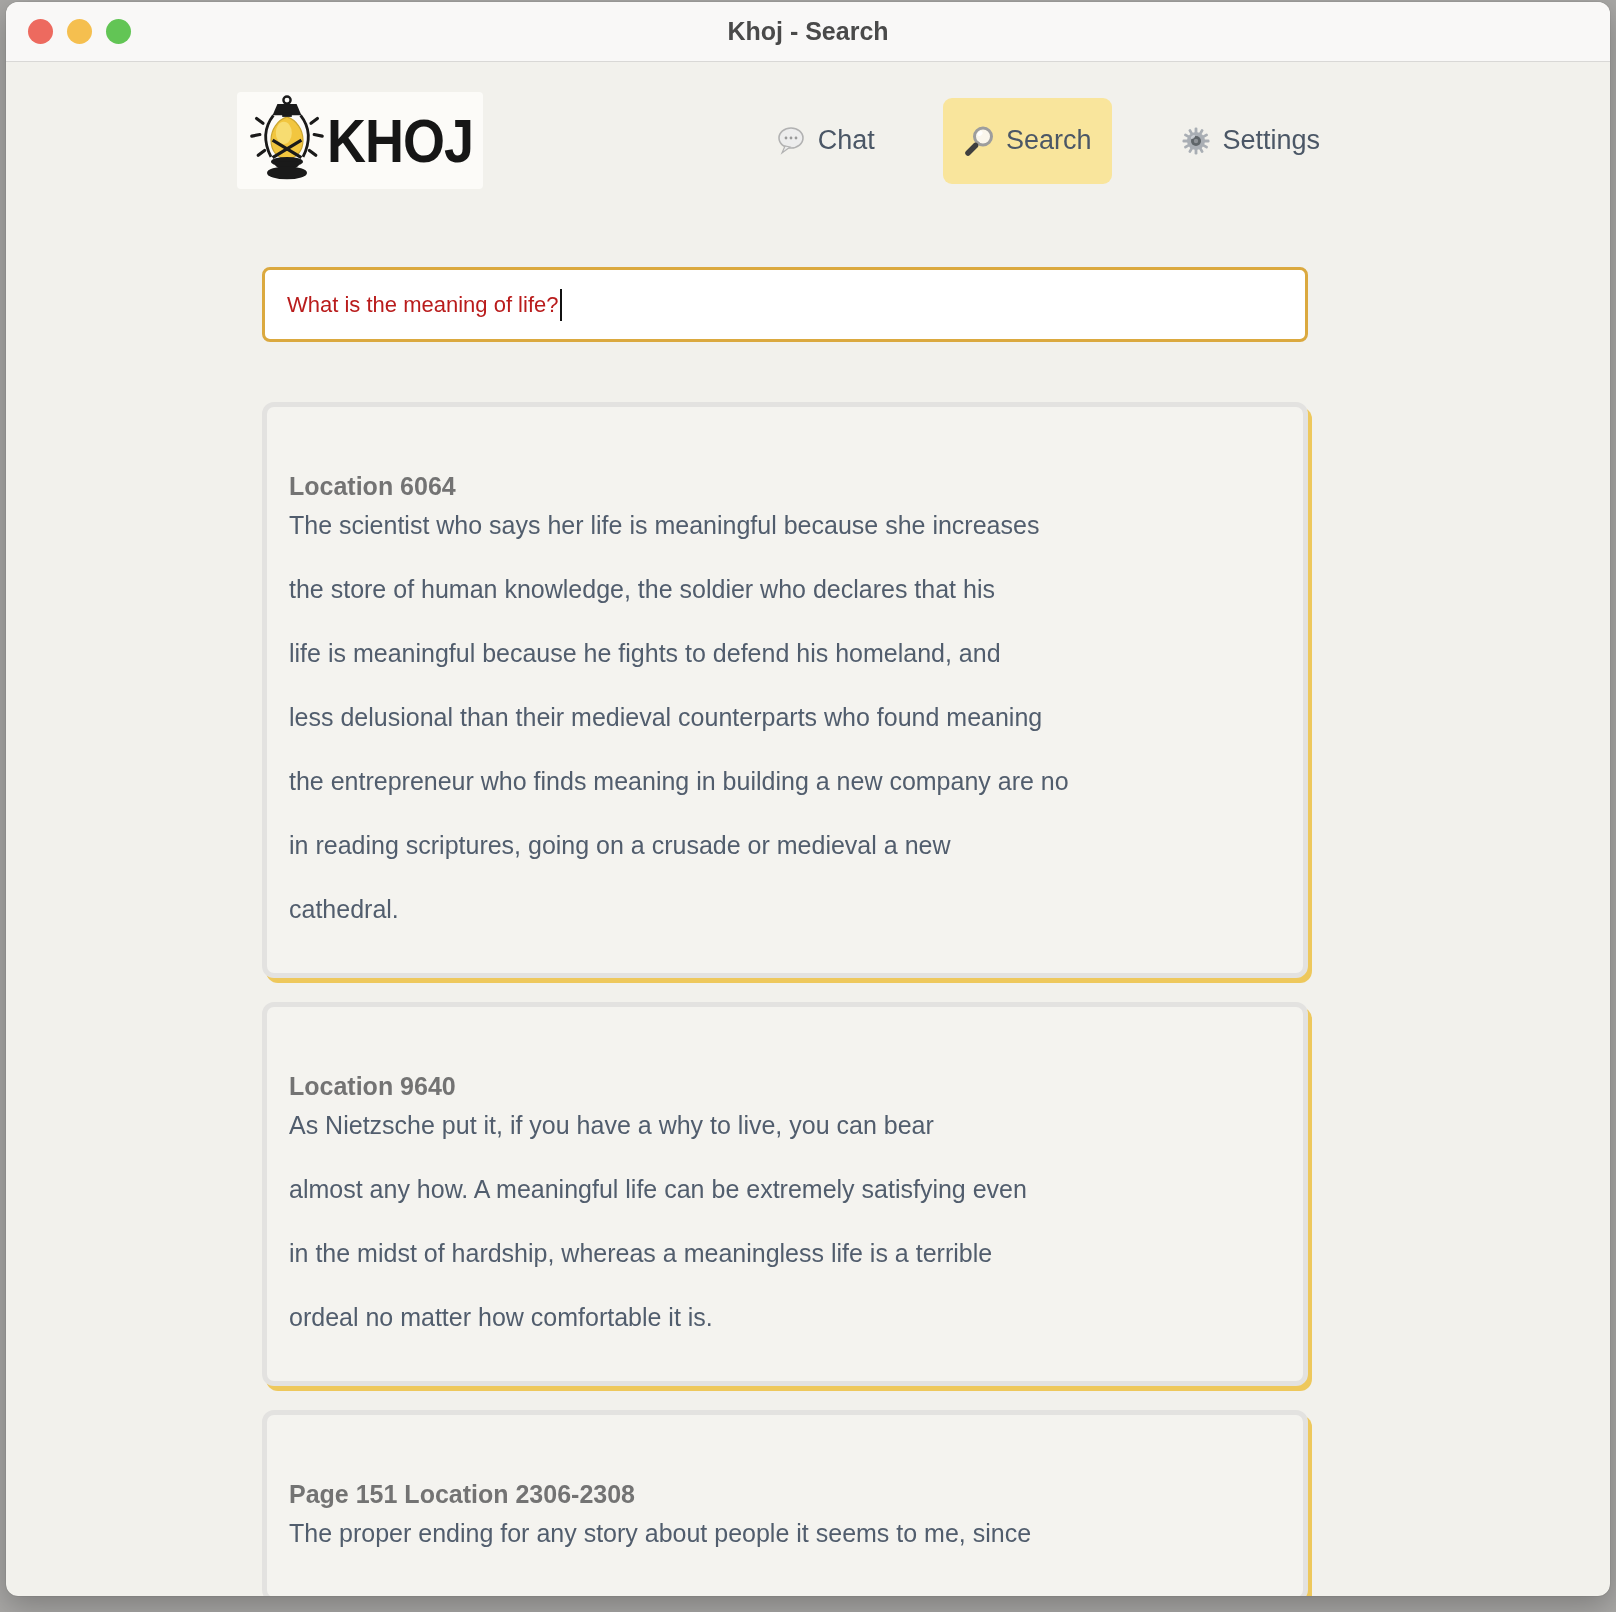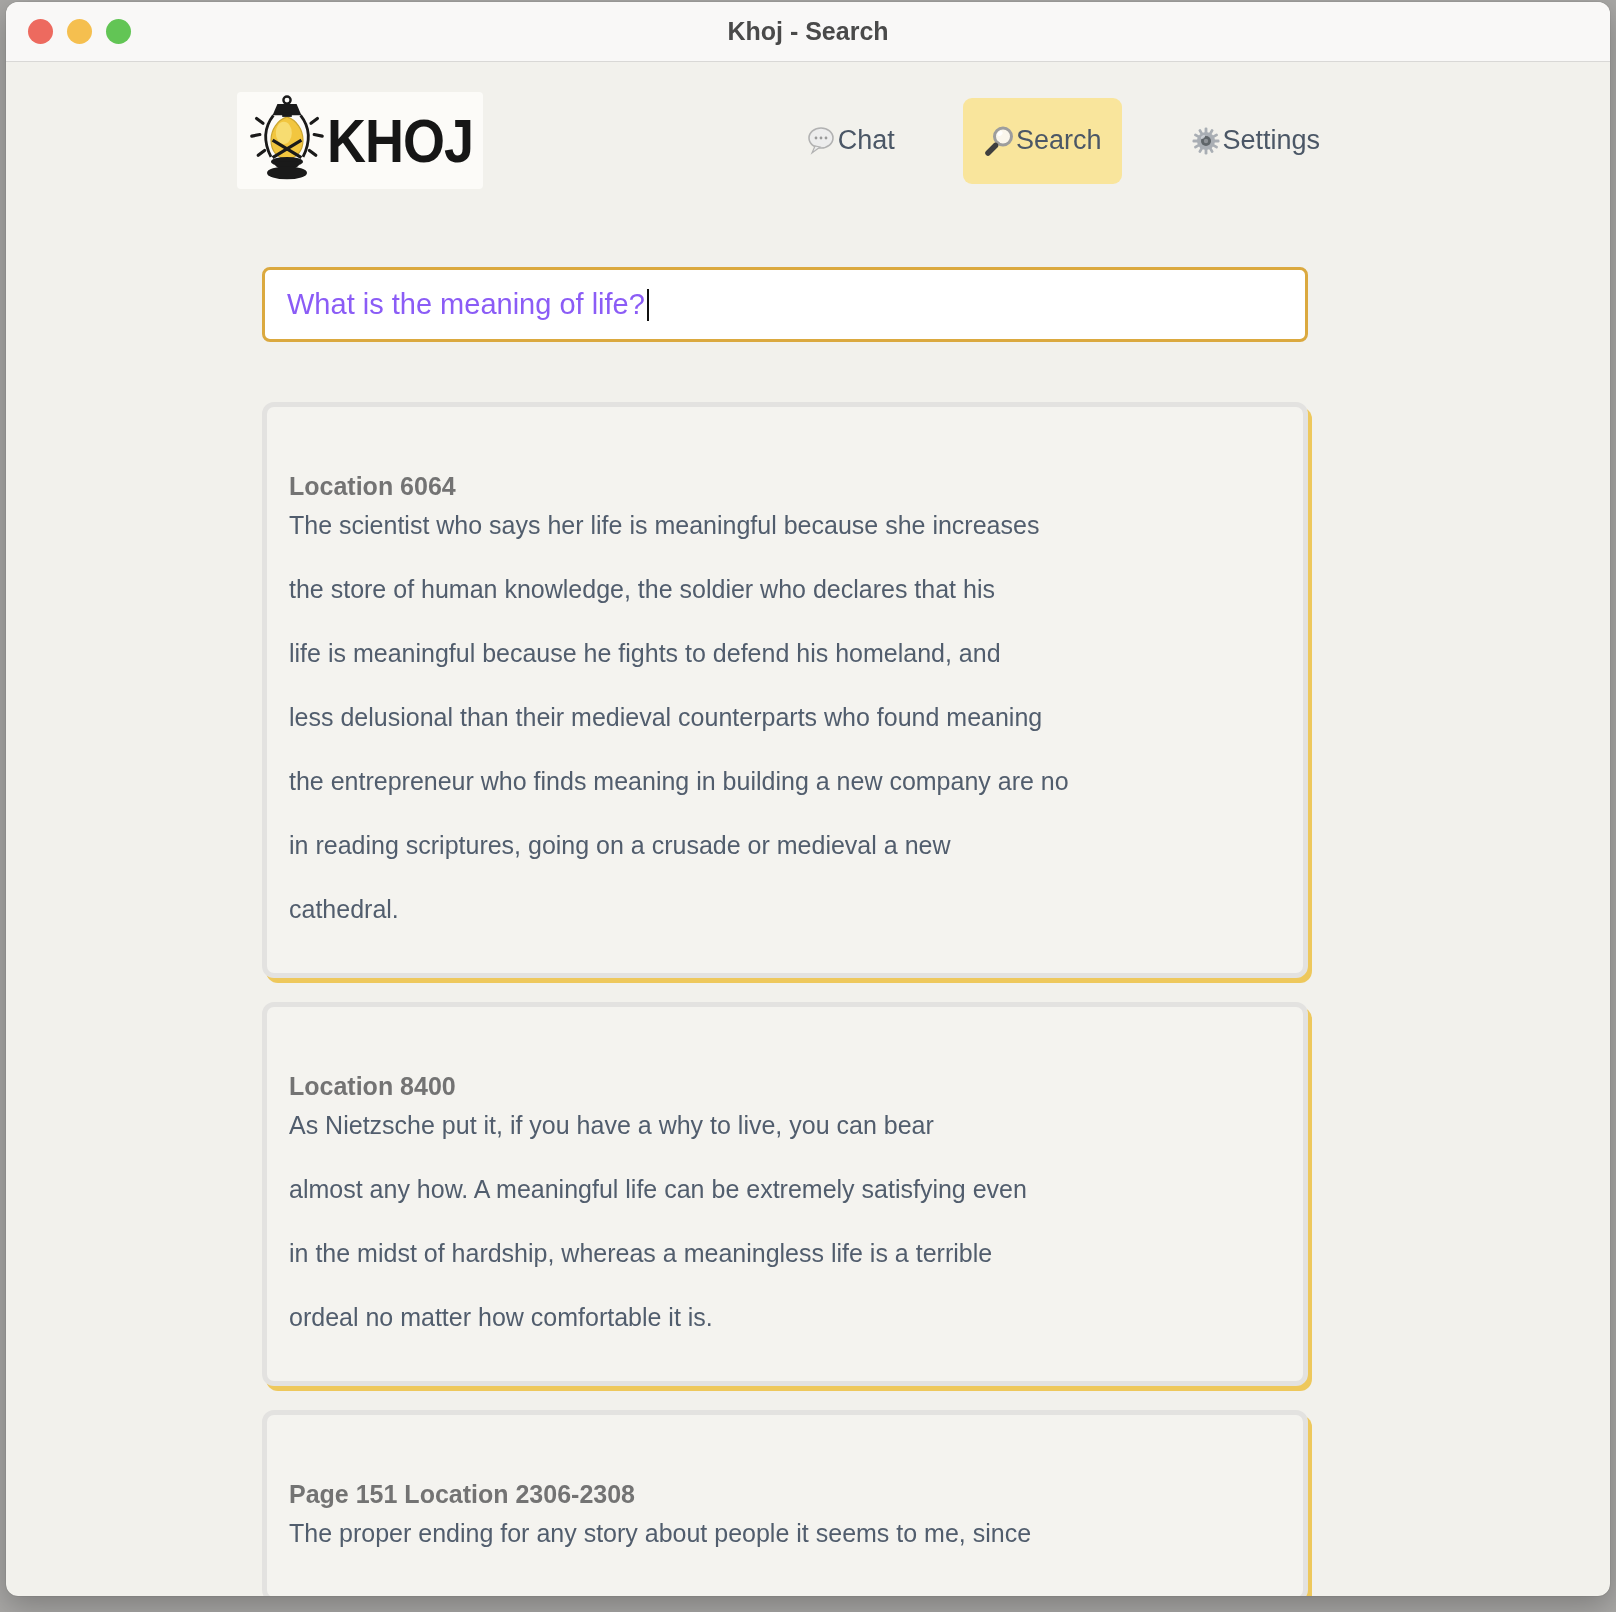--- a/index.html
+++ b/index.html
@@ -44,36 +44,36 @@
   .logo{
     display:flex;align-items:center;
     background:#fcfbf8;border-radius:4px;padding:2px 10px;height:97px;
   }
   .logo-text{
     font-size:54px;font-weight:bold;letter-spacing:-1px;color:#161616;
     transform:scaleY(1.12);display:inline-block;line-height:1;
   }
   .nav{margin-left:auto;display:flex;align-items:center;gap:68px;}
   .nav-item{
-    display:flex;align-items:center;
+    display:flex;align-items:center;gap:10px;
     font-size:27px;color:#4b5766;cursor:pointer;white-space:nowrap;
   }
   .nav-item.active{
     background:var(--nav-active-bg);border-radius:9px;padding:27px 21px;
   }
   .nav-icon{display:inline-flex;width:32px;height:32px;}
   .nav-icon svg{width:100%;height:100%;}
   
   .main{margin:0 0 0 256px;width:1046px;}
   .search-box{
     margin-top:78px;height:75px;width:100%;
     background:#ffffff;border:3px solid var(--input-border);border-radius:8px;
     display:flex;align-items:center;padding:0 22px;cursor:text;
   }
-  .search-value{font-size:29px;color:#8b5cf6;}
+  .search-value{font-size:22px;color:#b91c1c;}
   .caret{width:2px;height:32px;background:#111;margin-left:2px;}
   
   .results{margin-top:60px;}
   .card{
     background:#f4f3ef;
     border:5px solid #e3e2e0;border-radius:12px;
     box-shadow:4px 5px 0 0 var(--card-shadow);
     padding:60px 26px 44px 22px;
     margin-bottom:24px;
     font-size:25px;line-height:39px;color:#515d6d;
@@ -190,21 +190,21 @@
     <p class="lead"><b>Location 6064</b><br><span>The scientist who says her life is meaningful because she increases</span></p>
   <p>the store of human knowledge, the soldier who declares that his</p>
           <p>life is meaningful because he fights to defend his homeland, and</p>
           <p>less delusional than their medieval counterparts who found meaning</p>
           <p>the entrepreneur who finds meaning in building a new company are no</p>
           <p>in reading scriptures, going on a crusade or medieval a new</p>
           <p>cathedral.</p>
         </section>
 
   <section class="card">
-    <p class="lead"><b>Location 8400</b><br><span>As Nietzsche put it, if you have a why to live, you can bear</span></p>
+    <p class="lead"><b>Location 9640</b><br><span>As Nietzsche put it, if you have a why to live, you can bear</span></p>
   <p>almost any how. A meaningful life can be extremely satisfying even</p>
           <p>in the midst of hardship, whereas a meaningless life is a terrible</p>
           <p>ordeal no matter how comfortable it is.</p>
         </section>
 
   <section class="card">
     <p class="lead"><b>Page 151 Location 2306-2308</b><br><span>The proper ending for any story about people it seems to me, since</span></p>
   </section>
 </div>
   </div>

